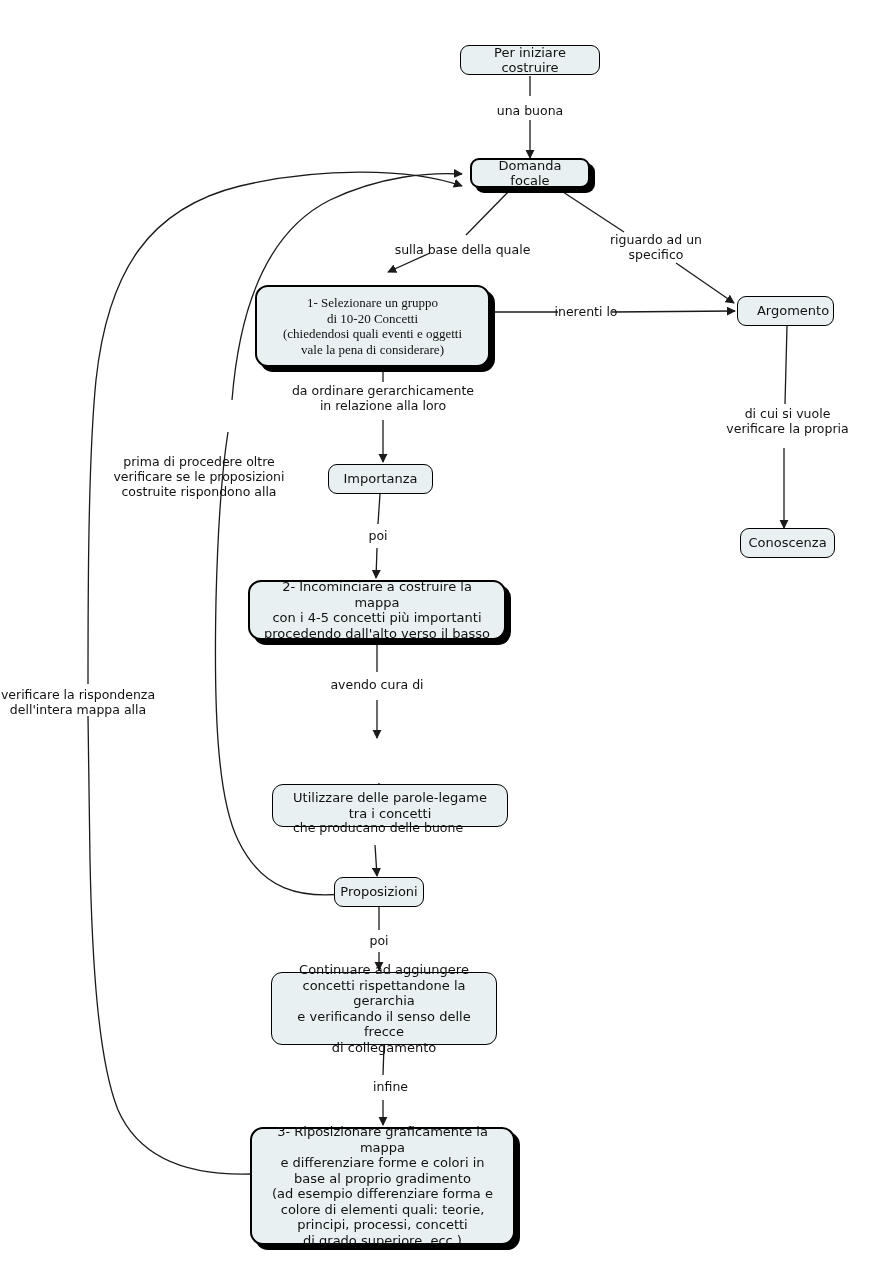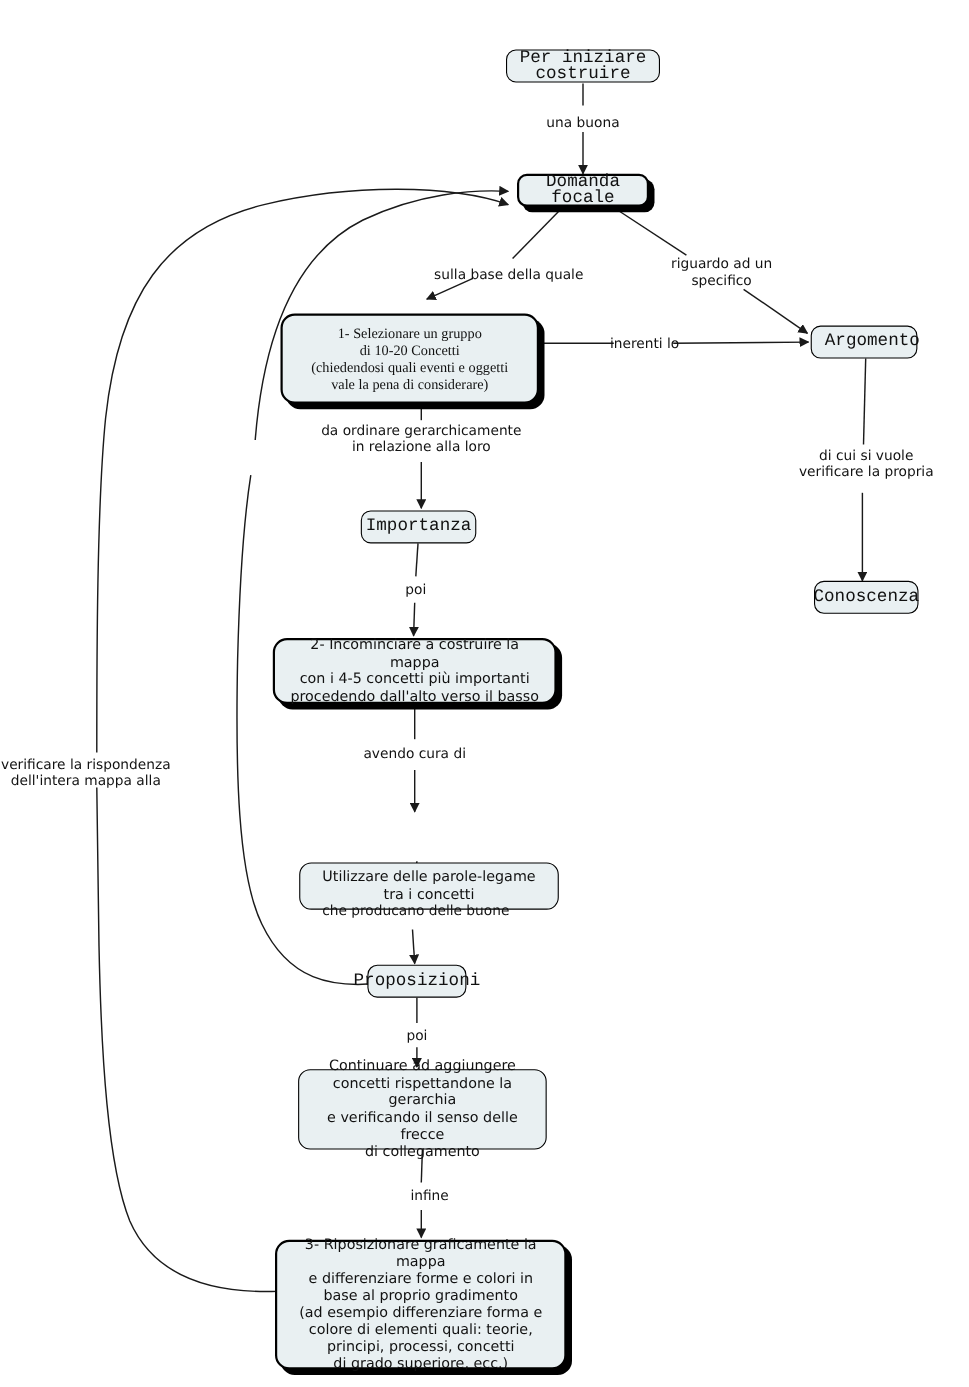--- a/index.html
+++ b/index.html
@@ -44,23 +44,22 @@
     padding: 3px 9px;
     white-space: pre-line;
     z-index: 3;
   }
   .node.shadowed {
     border-width: 2px;
     box-shadow: 5px 5px 0 0 #000000;
     border-radius: 13px;
   }
   .node.small {
-    font-size: 16px;
+    font-size: 13px;
     border-radius: 9px;
-    font-family: Liberation Mono, monospace;
   }
   
   .linklabel {
     position: absolute;
     color: #111111;
     font-family: "DejaVu Sans", sans-serif;
     font-size: 12.5px;
     line-height: 15px;
     text-align: center;
     white-space: pre-line;
@@ -184,17 +183,20 @@
   <div class="linklabel" style="left:353px; top:528px; width:50px;">poi</div>
 
   <div class="linklabel" style="left:312px; top:677px; width:130px;">avendo cura di</div>
 
   <div class="linklabel" style="left:283px; top:820px; width:190px;">che producano delle buone</div>
 
   <div class="linklabel" style="left:354px; top:933px; width:50px;">poi</div>
 
   <div class="linklabel" style="left:358px; top:1079px; width:50px;text-align:right;">infine</div>
 
+  <div class="linklabel" style="left:109px; top:454px; width:180px;">prima di procedere oltre
+verificare se le proposizioni
+costruite rispondono alla</div>
 
   <div class="linklabel leftclip" style="left:-8px; top:687px; width:172px;">verificare la rispondenza
 dell'intera mappa alla</div>
 
 </div>
 
 </body></html>

